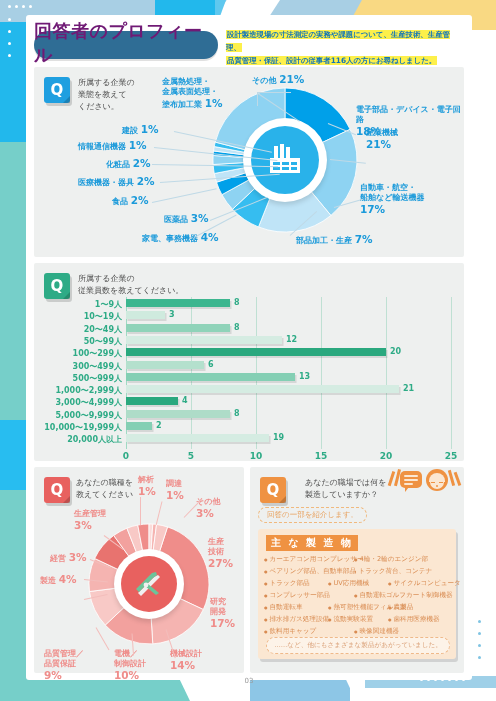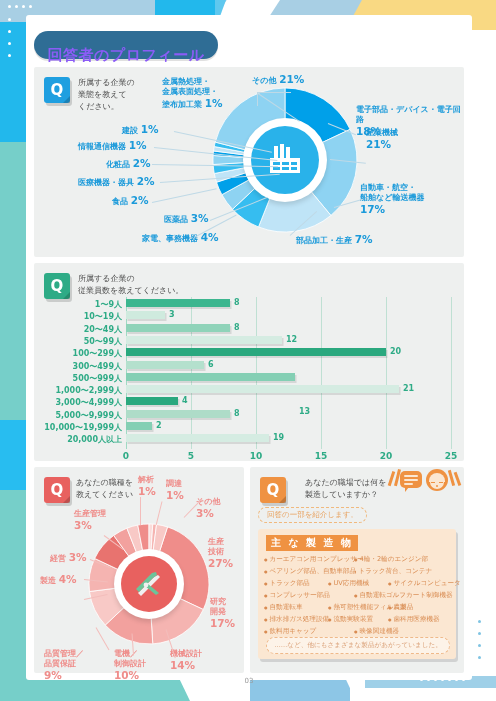--- a/index.html
+++ b/index.html
@@ -46,23 +46,23 @@
 
   
   #card{position:absolute;left:26px;top:15px;width:446px;height:665px;
     background:#ffffff;border-radius:3px;}
 
   
   #hdr{position:absolute;left:8px;top:14px;width:430px;height:34px;}
   #hdr-pill{position:absolute;left:0;top:2px;width:184px;height:28px;
     background:#2f6d95;border-radius:14px;
     box-shadow:0 2px 0 rgba(0,0,0,.12);}
-  #hdr-pill-txt{position:absolute;left:0;top:12px;width:184px;height:28px;
+  #hdr-pill-txt{position:absolute;left:0;top:0;width:184px;height:28px;
     display:flex;align-items:center;justify-content:center;
-    color:#8b5cf6;font-size:15px;font-weight:bold;letter-spacing:.5px;}
+    color:#701a75;font-size:18px;font-weight:bold;letter-spacing:.5px;}
   #hdr-sub{position:absolute;left:192px;top:0px;width:238px;
     font-size:7.4px;font-weight:bold;color:#1275b8;line-height:1.75;}
   #hdr-sub span{background:#fdf04a;padding:0 1px;}
 
   
   .panel{position:absolute;background:#eef0ef;border-radius:2px;}
   #panel1{left:8px;top:52px;width:430px;height:190px;}
   #panel2{left:8px;top:248px;width:430px;height:198px;}
   #panel3{left:8px;top:452px;width:210px;height:206px;}
   #panel4{left:224px;top:452px;width:214px;height:206px;}
@@ -187,20 +187,24 @@
     <i class="dot"></i>
     <i class="dot"></i>
     <i class="dot"></i>
 </div>
 
 <div id="card">
 
   <div id="hdr">
     <div id="hdr-pill"></div>
     <div id="hdr-pill-txt">回答者のプロフィール</div>
+    <div id="hdr-sub">
+      <span>設計製造現場の寸法測定の実務や課題について、生産技術、生産管理、</span><br>
+      <span>品質管理・保証、設計の従事者116人の方にお尋ねしました。</span>
+    </div>
   </div>
 
   <div class="panel" id="panel1">
     <div class="qbadge q-blue" style="left:10px;top:10px;">Q</div>
     <div class="qtext" style="left:44px;top:10px;width:80px;">
       <span>所属する企業の</span><br>
       <span>業態を教えて</span><br>
       <span>ください。</span>
     </div>
 
@@ -345,21 +349,21 @@
         <div class="barrow" style="left: 0px; top: 51.2px; width: 325px;">
           <div class="bar" style="width: 260px; background: rgb(42, 168, 126);"></div>
           <div class="barval" style="left: 264px;">20</div>
         </div>
         <div class="barrow" style="left: 0px; top: 63.5px; width: 325px;">
           <div class="bar" style="width: 78px; background: rgb(180, 224, 205);"></div>
           <div class="barval" style="left: 82px;">6</div>
         </div>
         <div class="barrow" style="left: 0px; top: 75.8px; width: 325px;">
           <div class="bar" style="width: 169px; background: rgb(132, 207, 180);"></div>
-          <div class="barval" style="left: 173px; margin-top: 35px;">13</div>
+          <div class="barval" style="left: 173px;">13</div>
         </div>
         <div class="barrow" style="left: 0px; top: 88.1px; width: 325px;">
           <div class="bar" style="width: 273px; background: rgb(213, 236, 226);"></div>
           <div class="barval" style="left: 277px;">21</div>
         </div>
         <div class="barrow" style="left: 0px; top: 100.4px; width: 325px;">
           <div class="bar" style="width: 52px; background: rgb(42, 168, 126);"></div>
           <div class="barval" style="left: 56px;">4</div>
         </div>
         <div class="barrow" style="left: 0px; top: 112.7px; width: 325px;">

